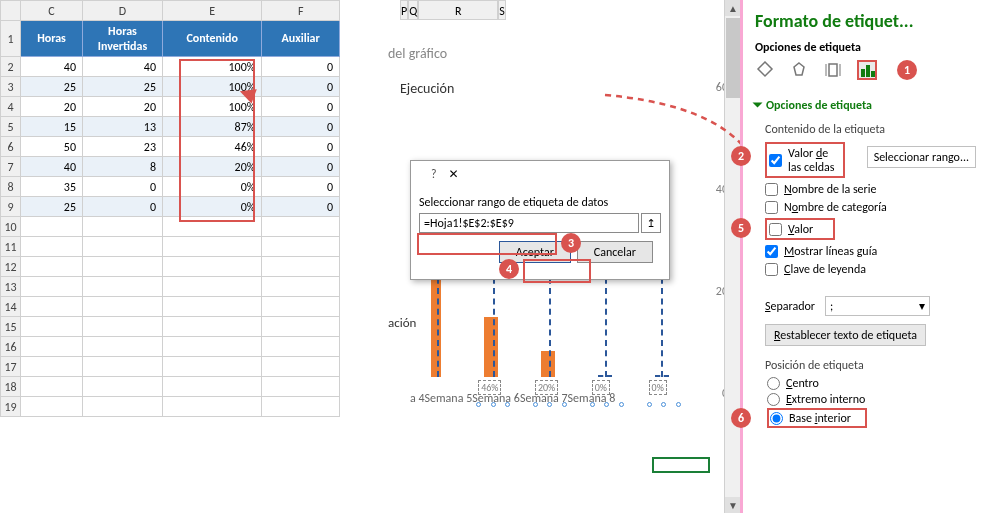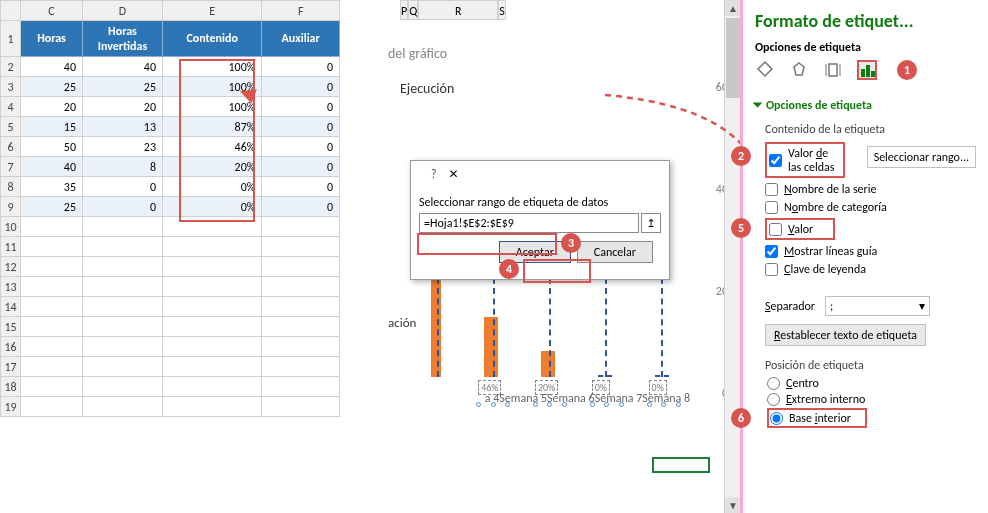--- a/index.html
+++ b/index.html
@@ -26,21 +26,21 @@
 .chartbox{position:absolute;left:40px;top:35px;width:330px;height:380px}
 .chart-title{color:#888;font-size:14px;margin:10px 0 4px 8px}
 .subtitle{font-size:14px;margin:18px 0 8px 20px;color:#333}
 .plot{position:absolute;left:30px;top:190px;width:280px;height:180px}
 .bars{position:absolute;left:0;bottom:28px;width:100%;height:150px;display:flex;align-items:flex-end;justify-content:space-around}
 .bar{width:14px;background:#ed7d31;position:relative}
 .dl{position:absolute;bottom:-18px;left:-6px;font-size:10px;color:#7f7f7f;white-space:nowrap}
 .dl.sel{border:1px dashed #888;padding:0 2px}
 .handles{position:absolute;bottom:-30px;left:-8px;width:34px;display:flex;justify-content:space-between}
 .hdot{width:5px;height:5px;border:1px solid #4a90d9;background:#fff;border-radius:50%}
-.xlabels{position:absolute;left:0;bottom:0;width:100%;display:flex;justify-content:flex-end;font-size:10px;color:#666}
+.xlabels{position:absolute;left:0;bottom:0;width:100%;display:flex;justify-content:flex-start;font-size:10px;color:#666}
 .yaxis{position:absolute;right:-18px;top:45px;height:320px;display:flex;flex-direction:column;justify-content:space-between;align-items:flex-end;font-size:10px;color:#7f7f7f}
 .selbox{position:absolute;right:30px;bottom:40px;width:58px;height:16px;border:2px solid #1a7f37}
 .scrollbar{position:absolute;right:0;top:0;width:16px;height:100%;background:#f0f0f0;border-left:1px solid #d0d0d0}
 .sbtn{width:16px;height:16px;background:#e0e0e0;display:flex;align-items:center;justify-content:center;color:#555;font-size:10px}
 .sthumb{position:absolute;top:18px;width:14px;left:1px;height:80px;background:#c8c8c8}
 
 
 .dialog{position:absolute;left:370px;top:160px;width:260px;background:#fff;border:1px solid #999;box-shadow:2px 2px 6px rgba(0,0,0,0.3);z-index:10}
 .dlg-title{display:flex;align-items:center;padding:6px 8px}
 .dlg-title .t{flex:1}

